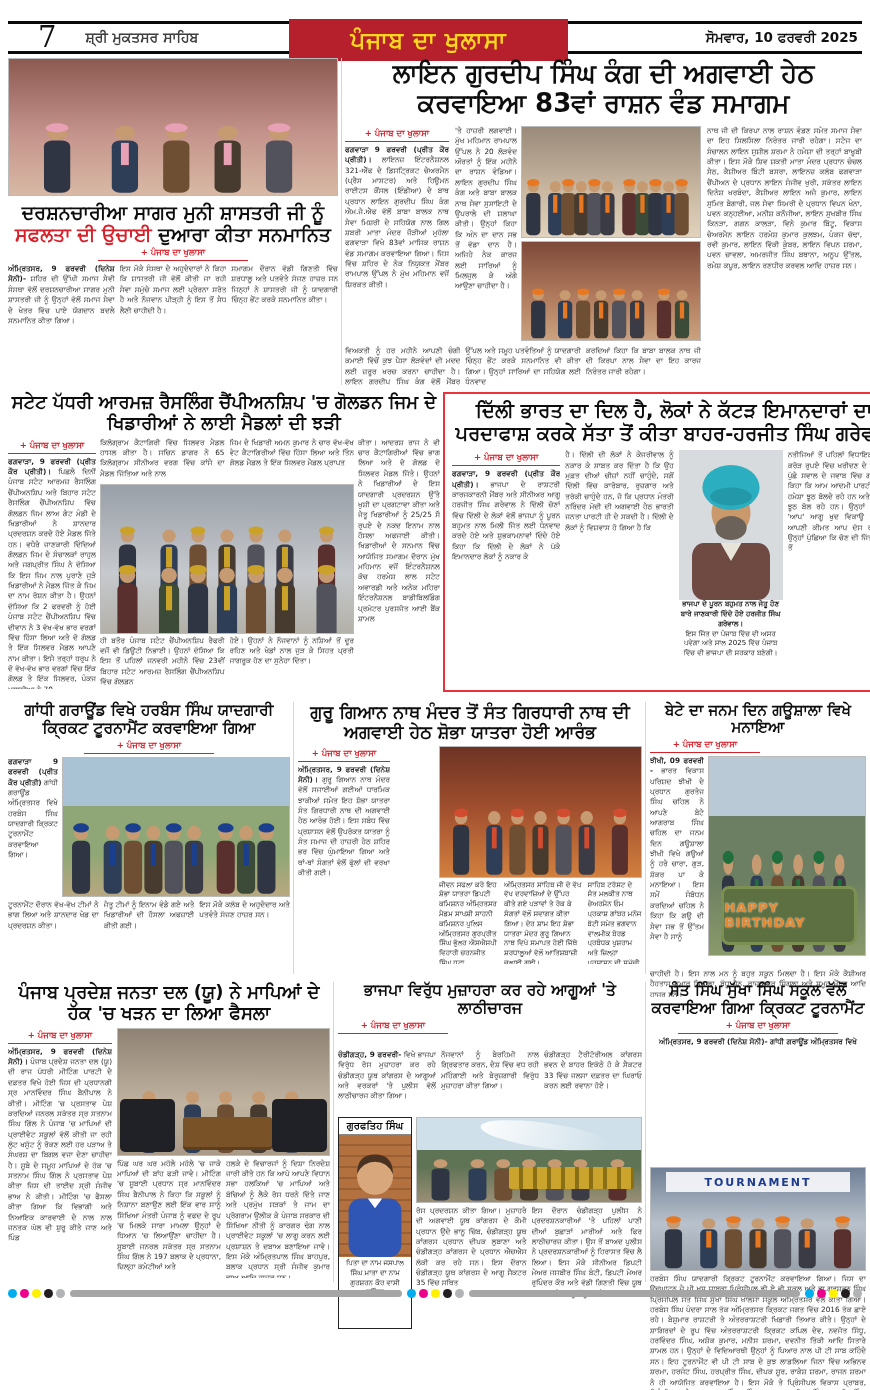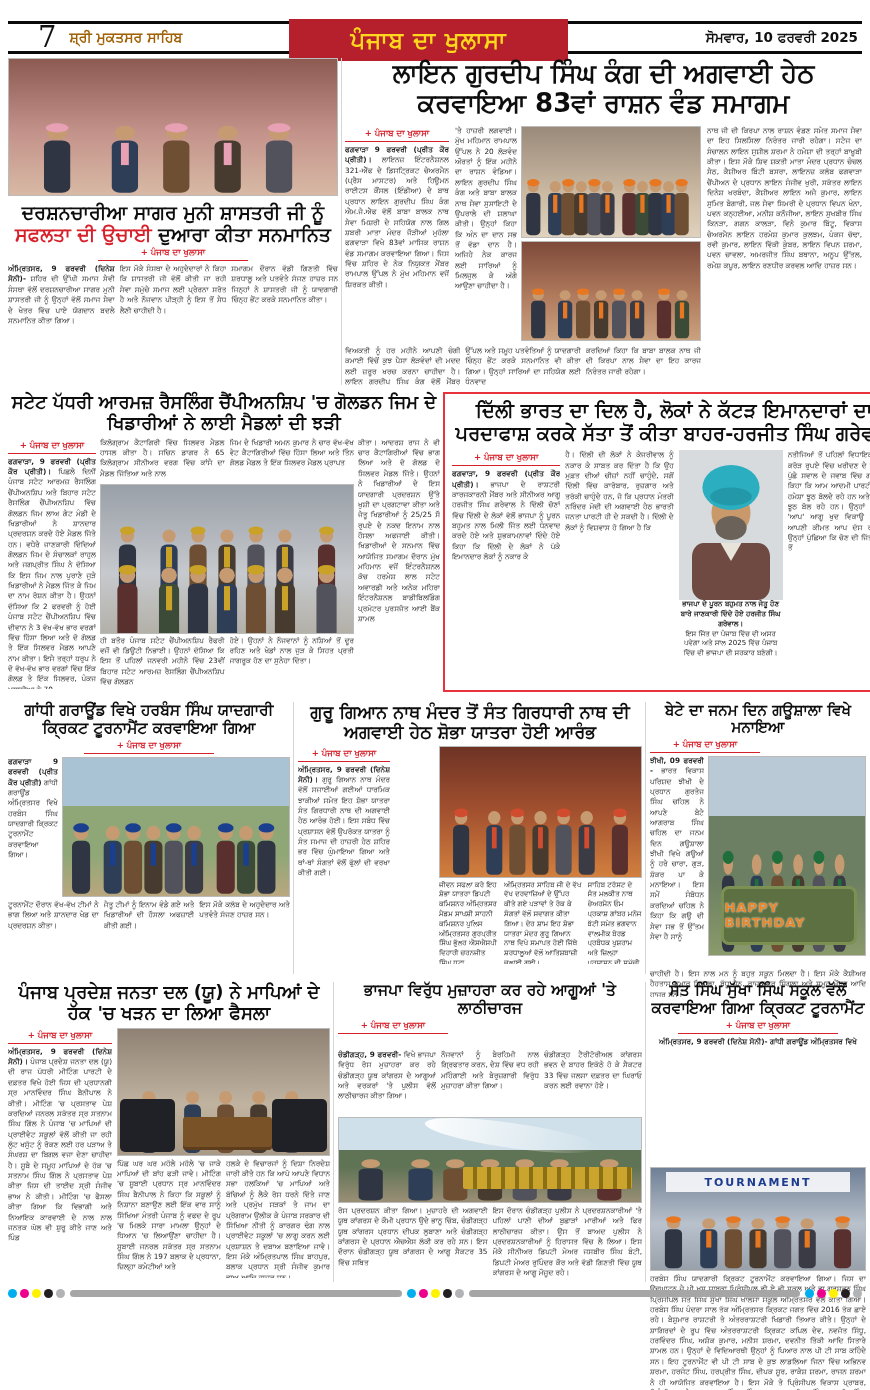--- a/index.html
+++ b/index.html
@@ -9,21 +9,21 @@
   html,body{background:#e9e9e9;}
   body{font-family:"DejaVu Sans","Liberation Sans",sans-serif;}
   .page{position:relative;width:870px;height:1390px;background:#ffffff;margin:0 auto;overflow:hidden;}
 
   
   .header{position:absolute;left:8px;right:8px;top:21px;height:33px;
     border-top:3px solid #0a0a0a;border-bottom:3px solid #0a0a0a;
     display:flex;align-items:center;}
   .pagenum{font-family:"DejaVu Serif","Liberation Serif",serif;font-size:29px;line-height:1;
     margin-left:30px;font-weight:400;color:#111;}
-  .edition{font-size:14px;font-weight:bold;margin-left:13px;color:#a16207;}
+  .edition{font-size:14px;font-weight:bold;margin-left:29px;color:#404040;}
   .masthead{position:absolute;left:281px;width:279px;top:-5px;height:42px;
     background:var(--masthead-bg);color:var(--masthead-fg);
     display:flex;align-items:center;justify-content:center;
     font-size:23px;font-weight:bold;letter-spacing:1px;}
   .dateline-top{margin-left:auto;margin-right:4px;font-size:13.5px;font-weight:bold;color:#111;}
 
   
   .art{position:absolute;}
   .hl{font-weight:bold;text-align:center;color:#0d0d0d;line-height:1.16;}
   .hl .red{color:var(--accent);}
@@ -554,20 +554,32 @@
     <div class="hl">ਭਾਜਪਾ ਵਿਰੁੱਧ ਮੁਜ਼ਾਹਰਾ ਕਰ ਰਹੇ ਆਗੂਆਂ 'ਤੇ ਲਾਠੀਚਾਰਜ</div>
     <div class="marker" style="width:110px;margin-left:0;">ਪੰਜਾਬ ਦਾ ਖੁਲਾਸਾ</div>
     <div class="band1">
       <div class="c body" style="flex:1;">
         <b>ਚੰਡੀਗੜ੍ਹ, 9 ਫਰਵਰੀ-</b> <span>ਵਿਖੇ ਭਾਜਪਾ ਵਿਰੁੱਧ ਰੋਸ ਮੁਜ਼ਾਹਰਾ ਕਰ ਰਹੇ ਚੰਡੀਗੜ੍ਹ ਯੂਥ ਕਾਂਗਰਸ ਦੇ ਆਗੂਆਂ ਅਤੇ ਵਰਕਰਾਂ 'ਤੇ ਪੁਲੀਸ ਵੱਲੋਂ ਲਾਠੀਚਾਰਜ ਕੀਤਾ ਗਿਆ।</span>
       </div>
       <div class="c body" style="flex:1;">ਨੌਜਵਾਨਾਂ ਨੂੰ ਬੇਰਹਿਮੀ ਨਾਲ ਗ੍ਰਿਫਤਾਰ ਕਰਨ, ਦੇਸ਼ ਵਿੱਚ ਵਧ ਰਹੀ ਮਹਿੰਗਾਈ ਅਤੇ ਬੇਰੁਜ਼ਗਾਰੀ ਵਿਰੁੱਧ ਮੁਜ਼ਾਹਰਾ ਕੀਤਾ ਗਿਆ।</div>
       <div class="c body" style="flex:1;">ਚੰਡੀਗੜ੍ਹ ਟੈਰੀਟੋਰੀਅਲ ਕਾਂਗਰਸ ਭਵਨ ਦੇ ਬਾਹਰ ਇਕੱਠੇ ਹੋ ਕੇ ਸੈਕਟਰ 33 ਵਿੱਚ ਜਲਸਾ ਦਫ਼ਤਰ ਦਾ ਘਿਰਾਓ ਕਰਨ ਲਈ ਰਵਾਨਾ ਹੋਏ।</div>
     </div>
     <div class="band2">
+      <div class="gbox">
+        <div class="gtitle">ਗੁਰਫਤਿਹ ਸਿੰਘ</div>
+        <div class="photo" style="background:repeating-linear-gradient(#b2713f 0 9px,#9a5f33 9px 11px);">
+          <svg viewBox="0 0 60 100" preserveAspectRatio="none" style="position:absolute;inset:0;width:100%;height:100%">
+            <rect x="8" y="52" width="44" height="48" rx="10" fill="#2f56b5"></rect>
+            <path d="M24 52 L30 60 L36 52 Z" fill="#fff"></path>
+            <circle cx="30" cy="34" r="15" fill="#d8a87c"></circle>
+            <path d="M15 32 Q15 16 30 16 Q45 16 45 32 Q40 22 30 22 Q20 22 15 32Z" fill="#4a3222"></path>
+          </svg>
+        </div>
+        <div class="cap">ਪਿਤਾ ਦਾ ਨਾਮ ਜਸਪਾਲ ਸਿੰਘ ਮਾਤਾ ਦਾ ਨਾਮ ਗੁਰਸ਼ਰਨ ਕੌਰ ਵਾਸੀ ਬਠਿੰਡਾ</div>
+      </div>
       <div class="rcol">
         <div class="photo protest ph-street">
             <svg viewBox="0 0 100 60" preserveAspectRatio="none" style="position: absolute; inset: 0px; width: 100%; height: 100%;">
               <circle cx="10.5" cy="32.6" r="3.1" fill="#c79b72"></circle>
               <rect x="6.5" y="36" width="8" height="23" rx="2.5" fill="#2f3542"></rect>
               <circle cx="27" cy="32.6" r="3.1" fill="#c79b72"></circle>
               <rect x="23" y="36" width="8" height="23" rx="2.5" fill="#2f3e57"></rect>
               <circle cx="38.5" cy="32.6" r="3.1" fill="#c79b72"></circle>
               <rect x="34.5" y="36" width="8" height="23" rx="2.5" fill="#6e4f33"></rect>
               <circle cx="50" cy="32.6" r="3.1" fill="#c79b72"></circle>

